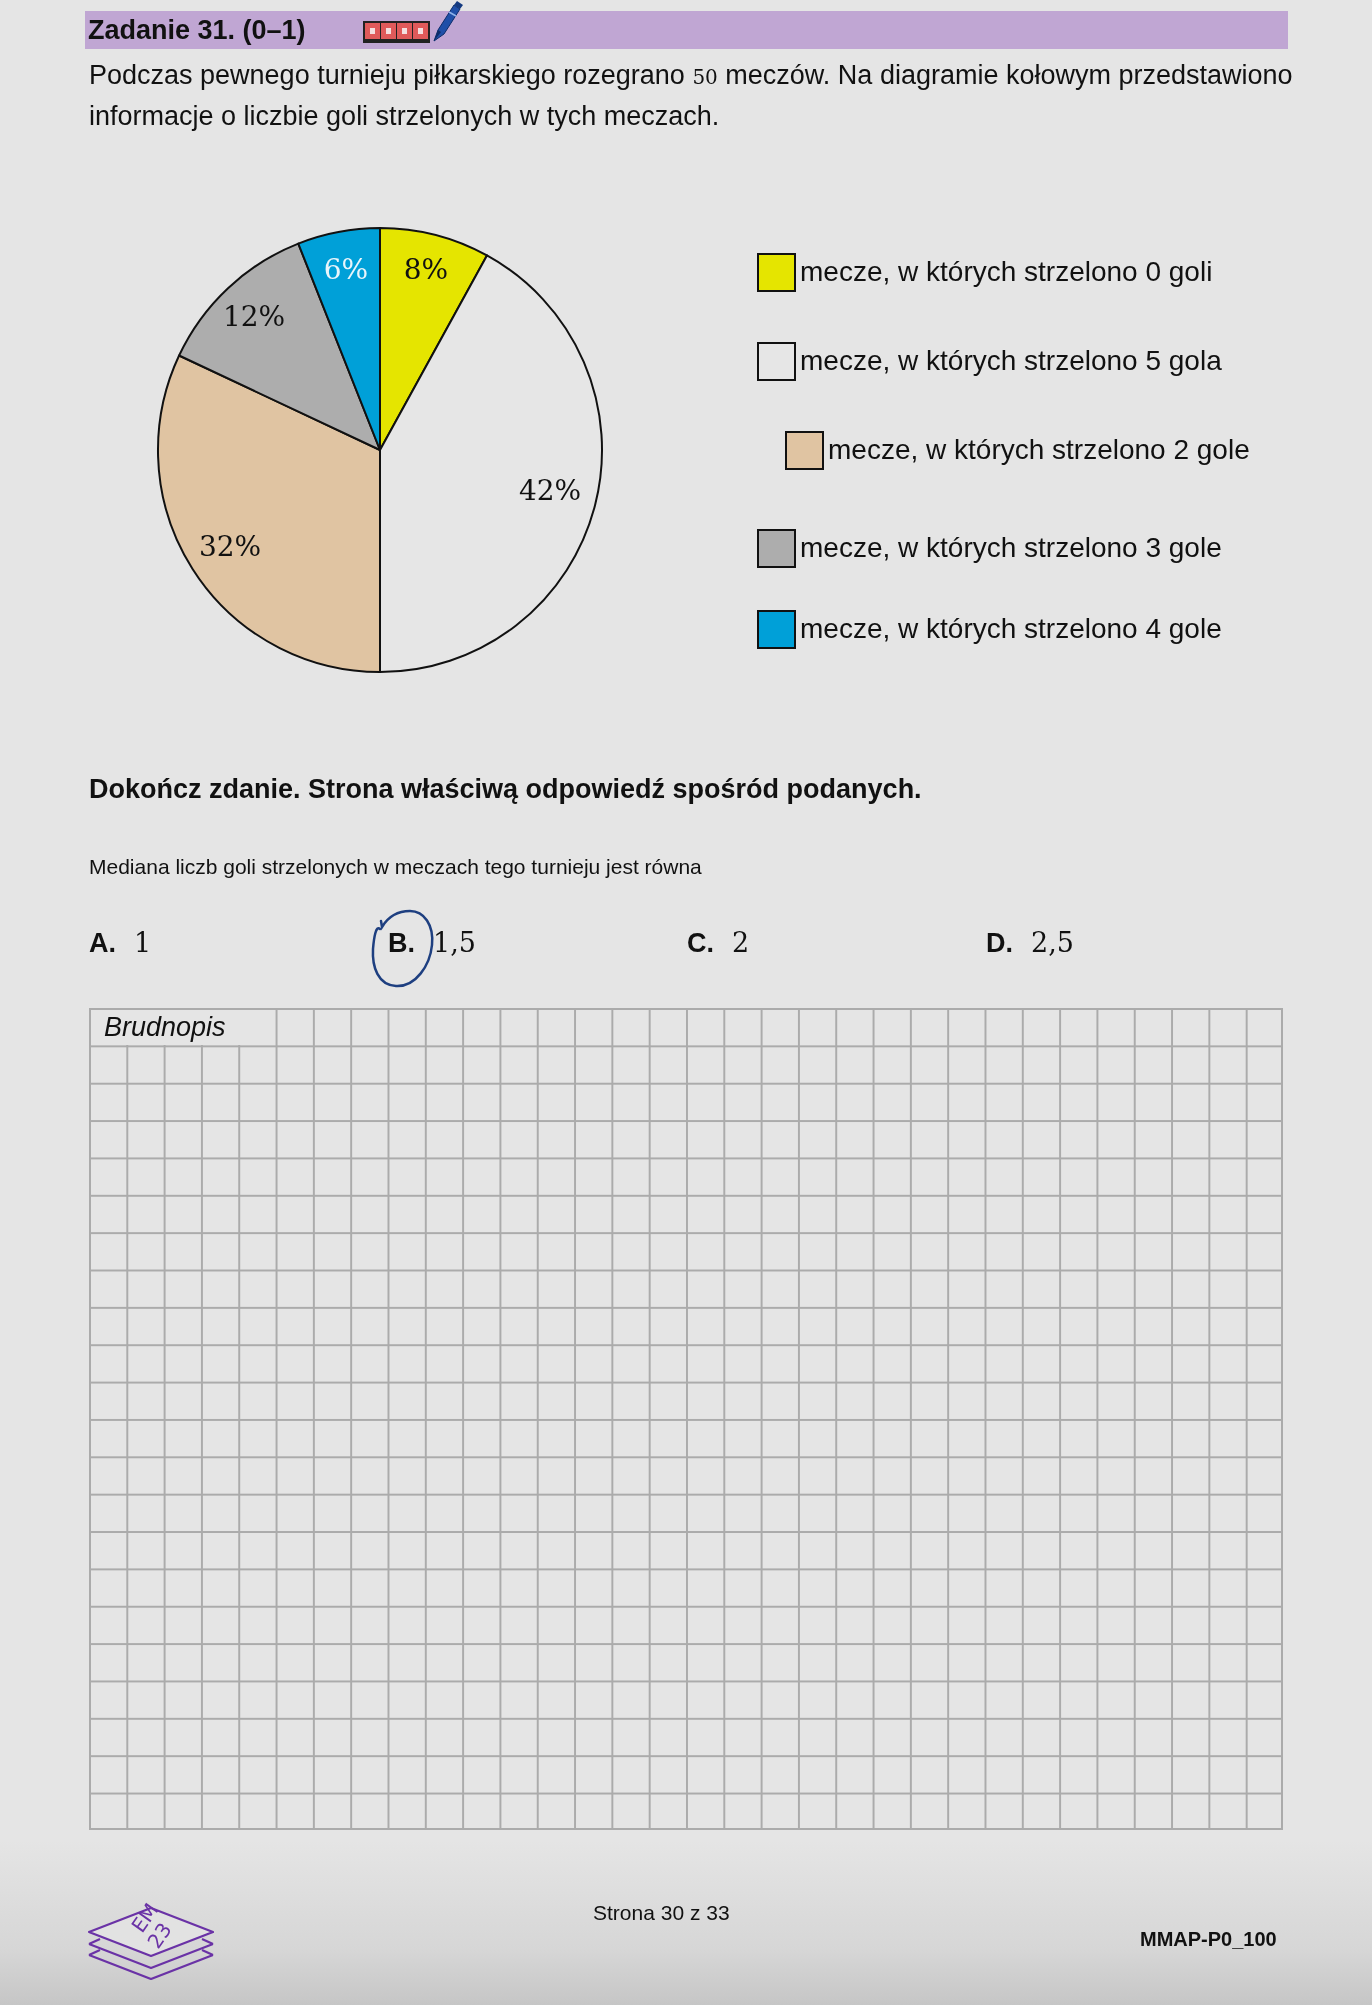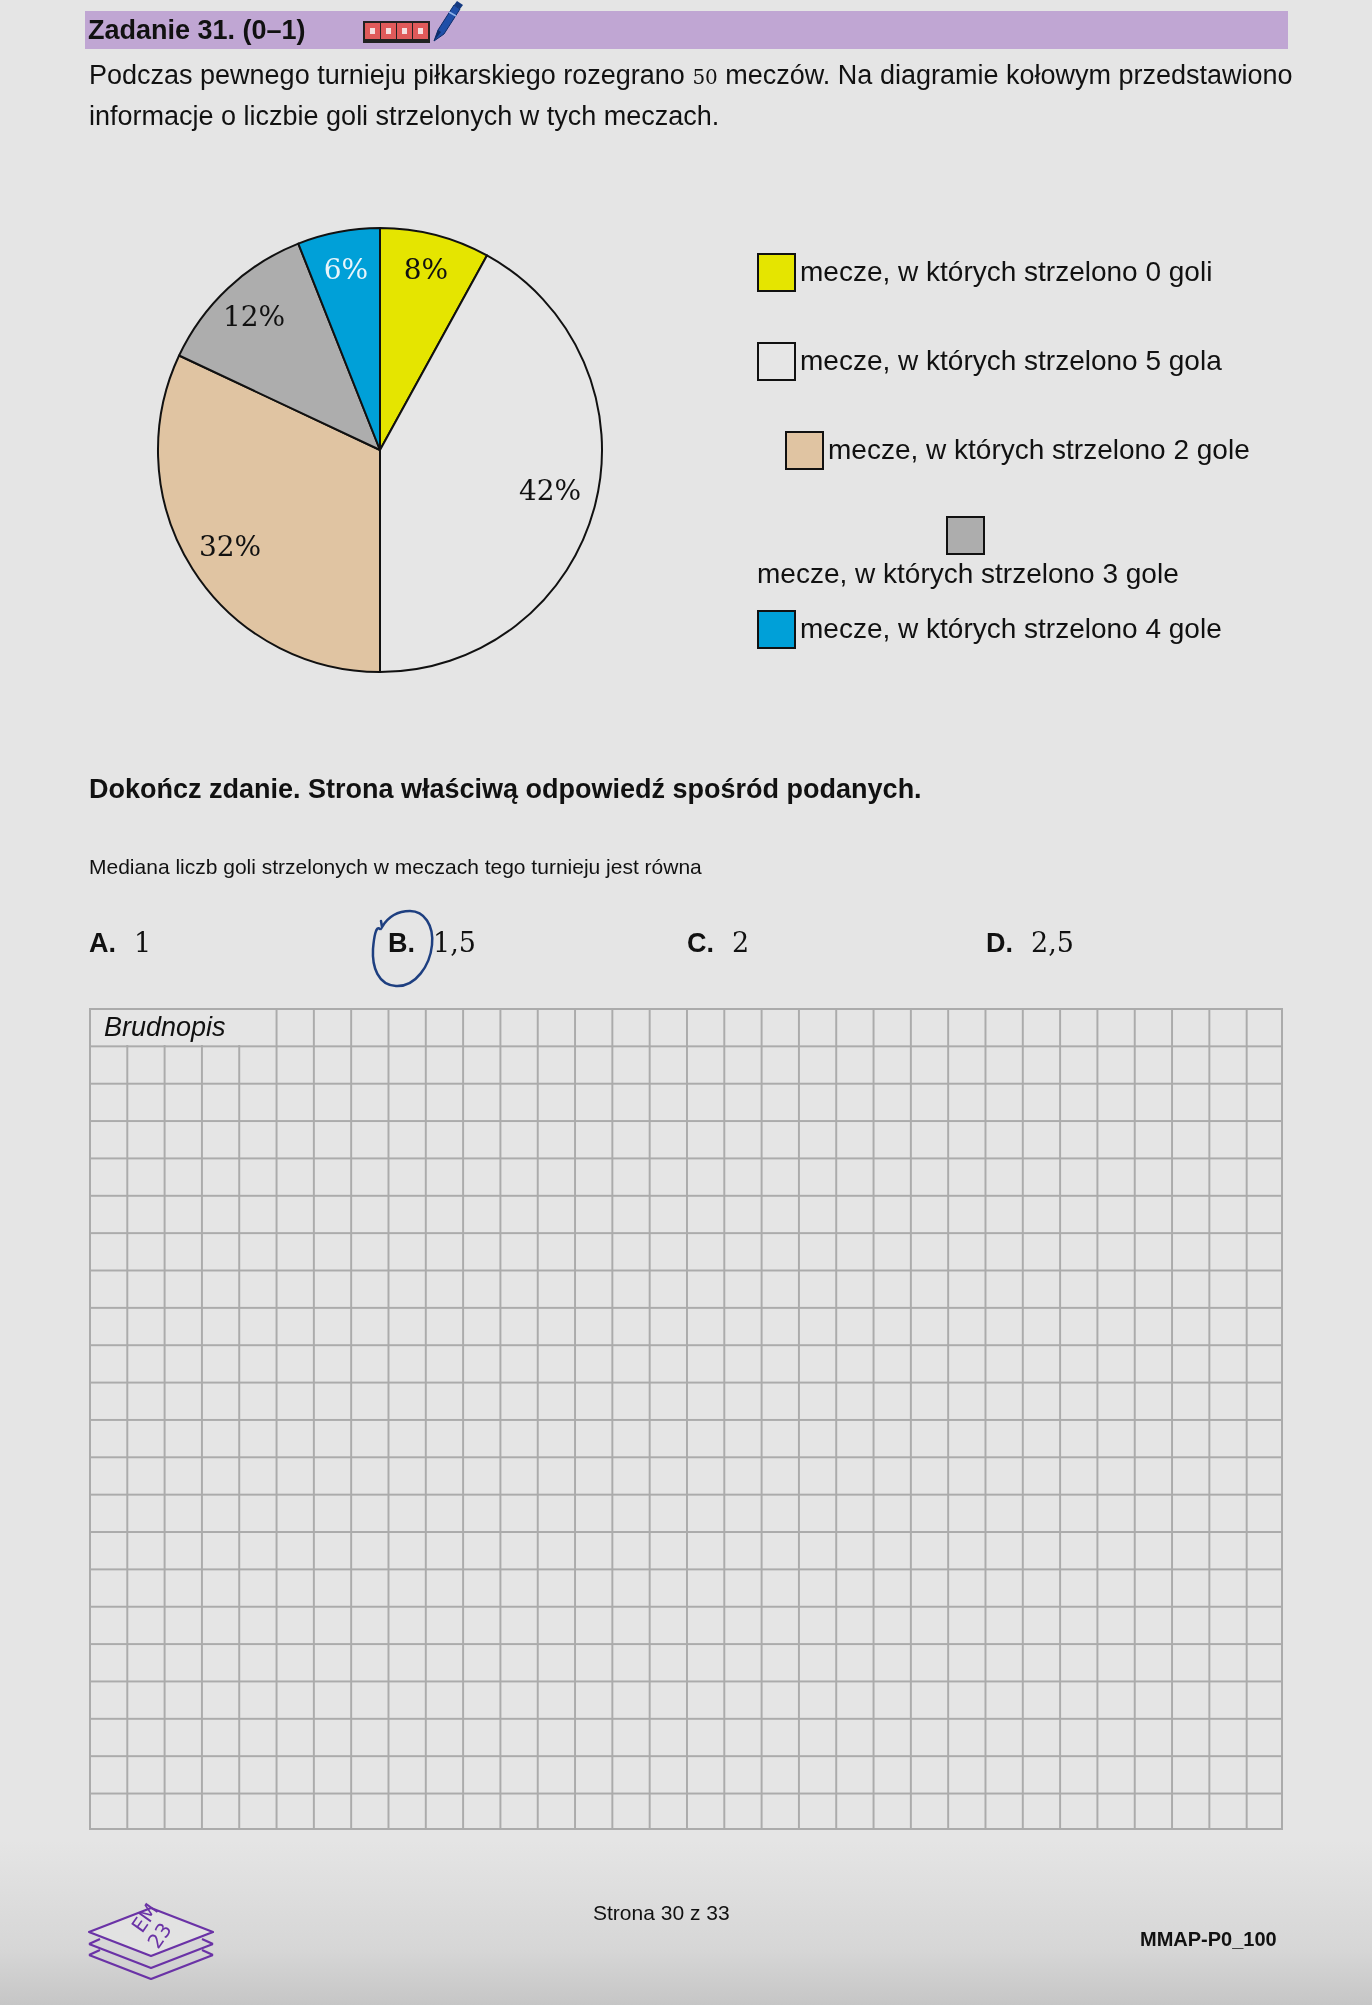--- a/index.html
+++ b/index.html
@@ -27,21 +27,21 @@
   }
   .pen-icon { left: 430px; top: 0px; width: 36px; height: 44px; }
   .intro {
     left: 89px; top: 56px; width: 1220px; font-size: 27px; line-height: 39px;
   }
   .serif-num { font-family: "DejaVu Serif", serif; font-size: 20px; }
   .pie-wrap { left: 0; top: 0; width: 700px; height: 720px; }
   .pie-label { font-family: "DejaVu Serif", serif; font-size: 28px; }
   .legend { left: 726px; top: 253px; }
   .legend-row {
-    position: absolute; left: 0; height: 38px; display: flex; align-items: center; white-space: nowrap; padding-left: 31px;
+    position: absolute; left: 0; height: 38px; display: flex; white-space: nowrap; padding-left: 31px;
   }
   .swatch {
     width: 35px; height: 35px; border: 2px solid #111; box-sizing: content-box; margin-right: 4px; flex: none;
   }
   .legend-text { font-size: 28px; line-height: 38px; }
   .instruction {
     left: 89px; top: 771px; font-size: 27px; font-weight: bold; white-space: nowrap; line-height: 36px;
   }
   .question {
     left: 89px; top: 849px; font-size: 21px; white-space: nowrap; line-height: 36px;
@@ -118,21 +118,21 @@
     <span class="legend-text">mecze, w których strzelono 0 goli</span>
   </div>
   <div class="legend-row" style="top:89px;">
     <div class="swatch" style="background:#e6e6e6;"></div>
     <span class="legend-text">mecze, w których strzelono 5 gola</span>
   </div>
   <div class="legend-row" style="top:178px;margin-left:28px;">
     <div class="swatch" style="background:#e0c4a2;"></div>
     <span class="legend-text">mecze, w których strzelono 2 gole</span>
   </div>
-  <div class="legend-row" style="top:263px;flex-direction:column;">
+  <div class="legend-row" style="top:276px;">
     <div class="swatch" style="background:#adadad;"></div>
     <span class="legend-text">mecze, w których strzelono 3 gole</span>
   </div>
   <div class="legend-row" style="top:357px;">
     <div class="swatch" style="background:#00a0d8;"></div>
     <span class="legend-text">mecze, w których strzelono 4 gole</span>
   </div>
 </div>
 
 <div class="abs instruction">Dokończ zdanie. Strona właściwą odpowiedź spośród podanych.</div>

